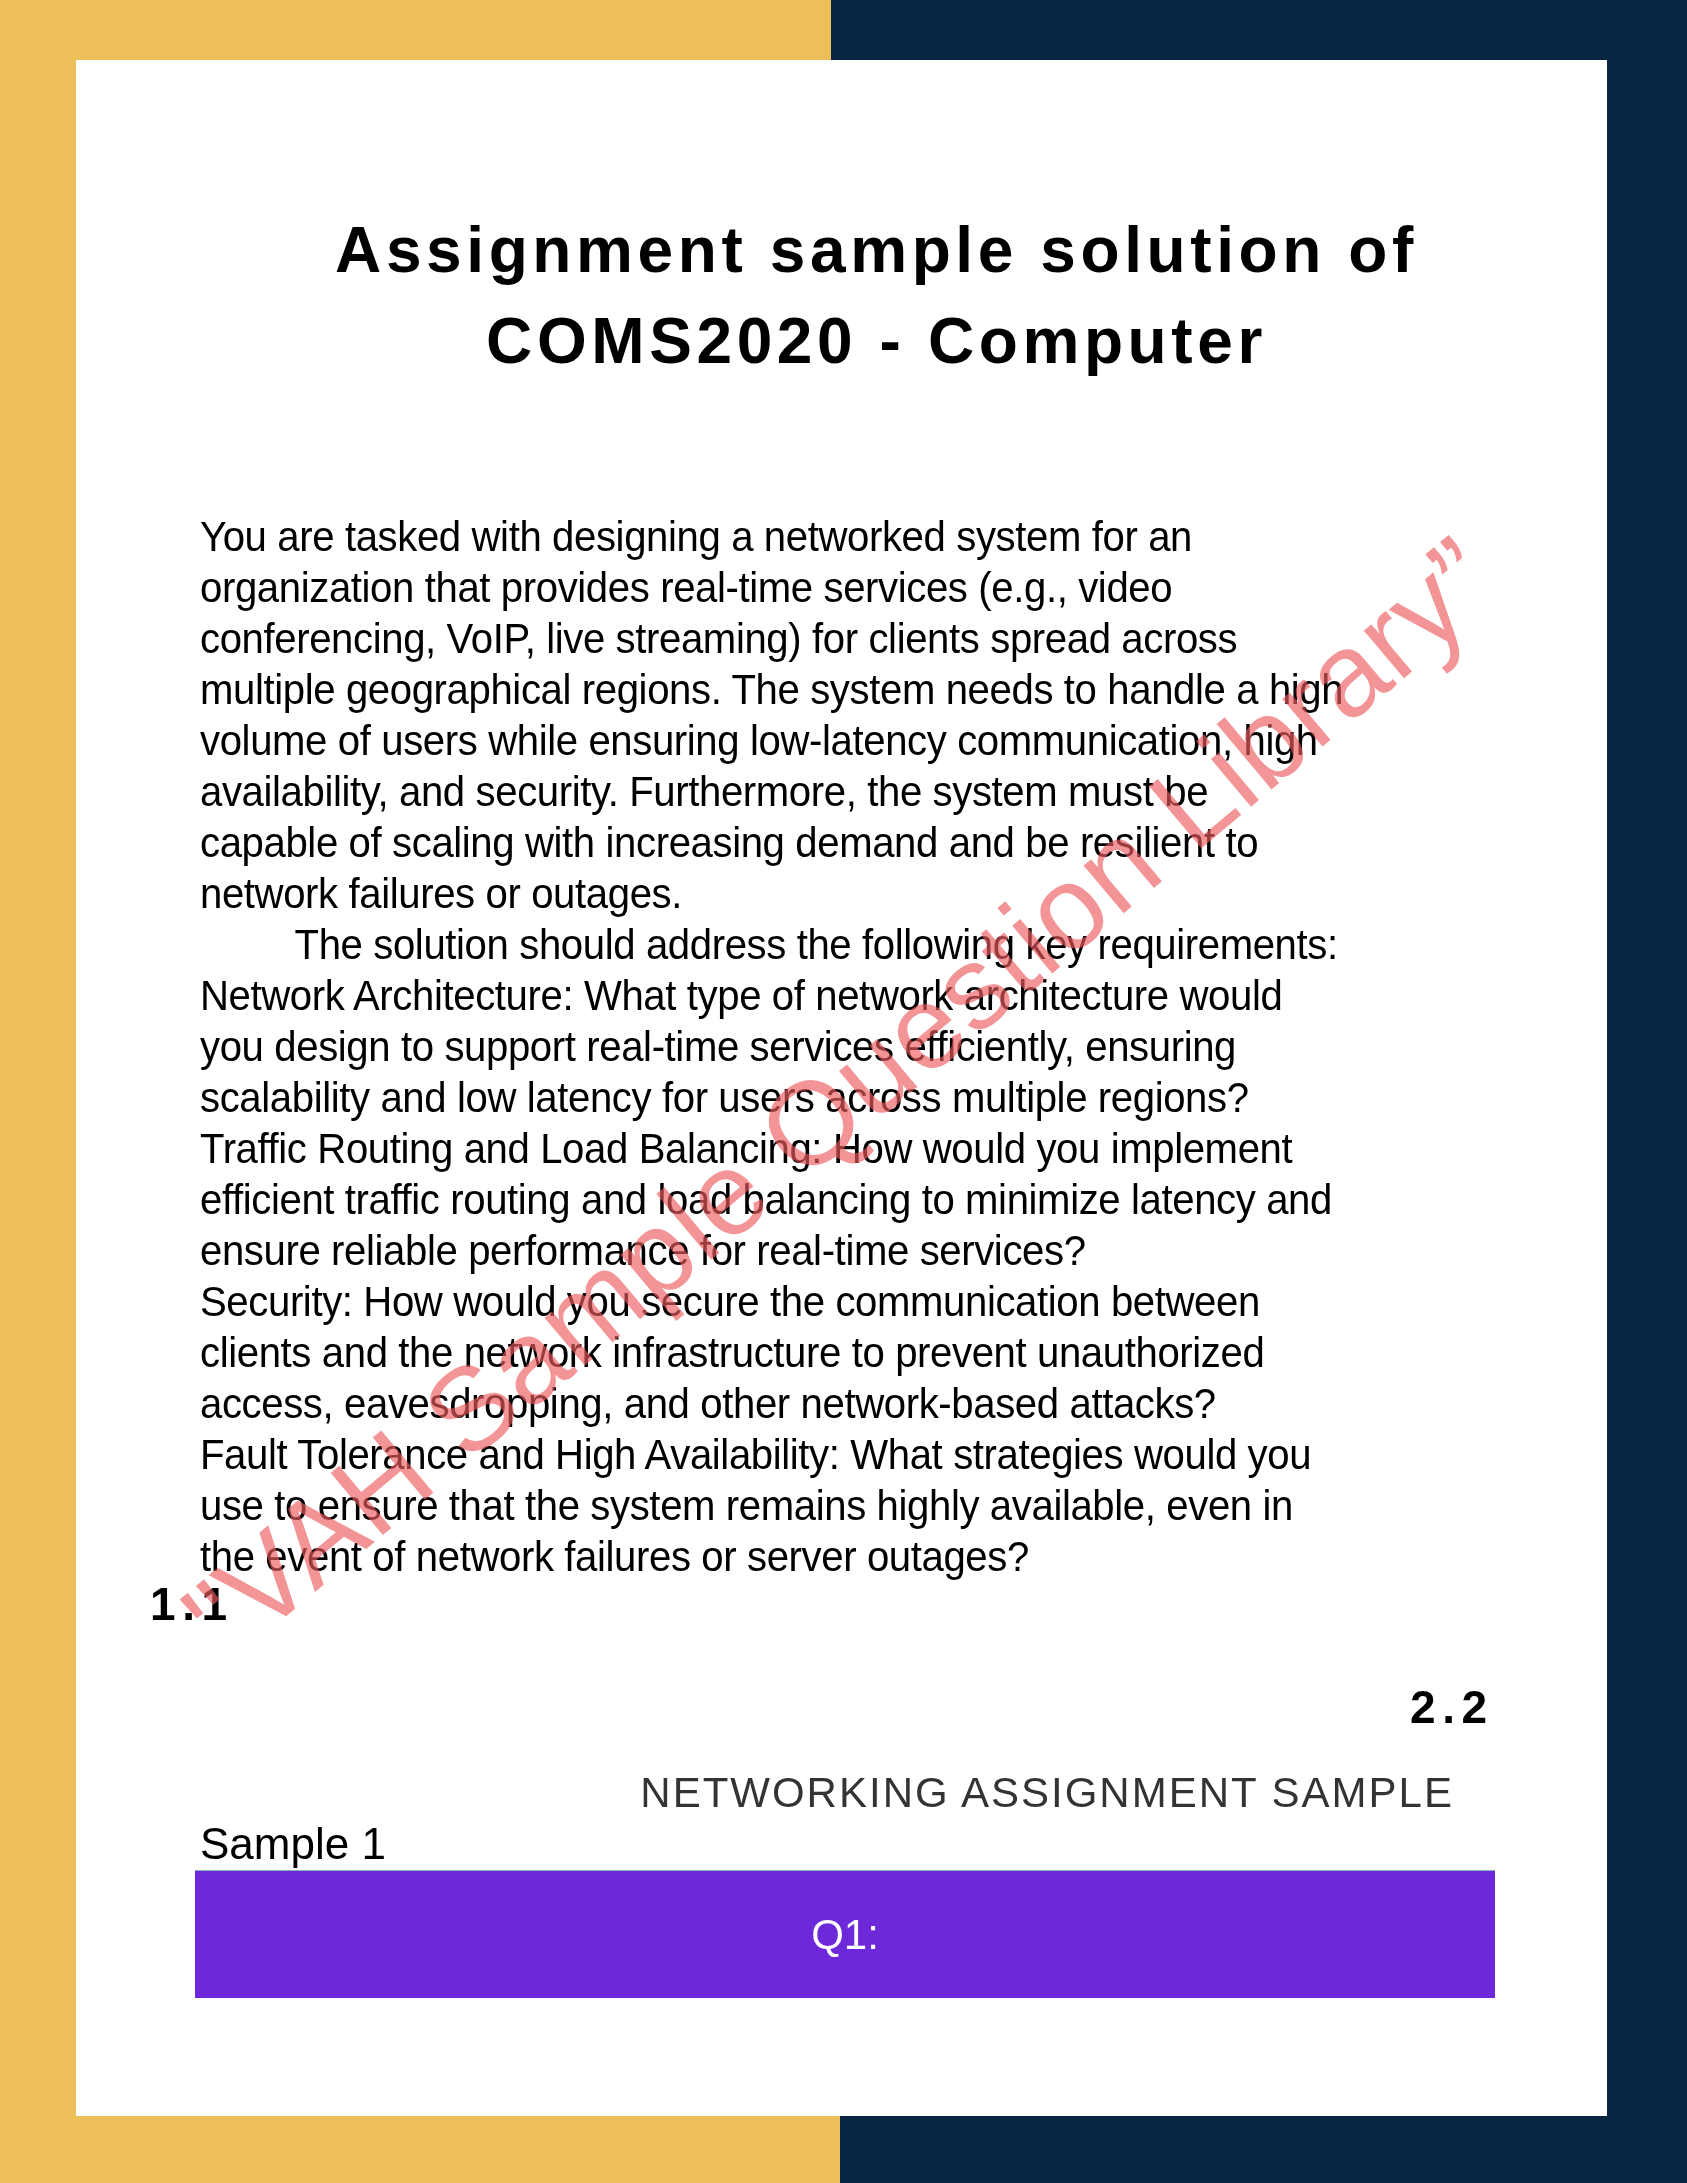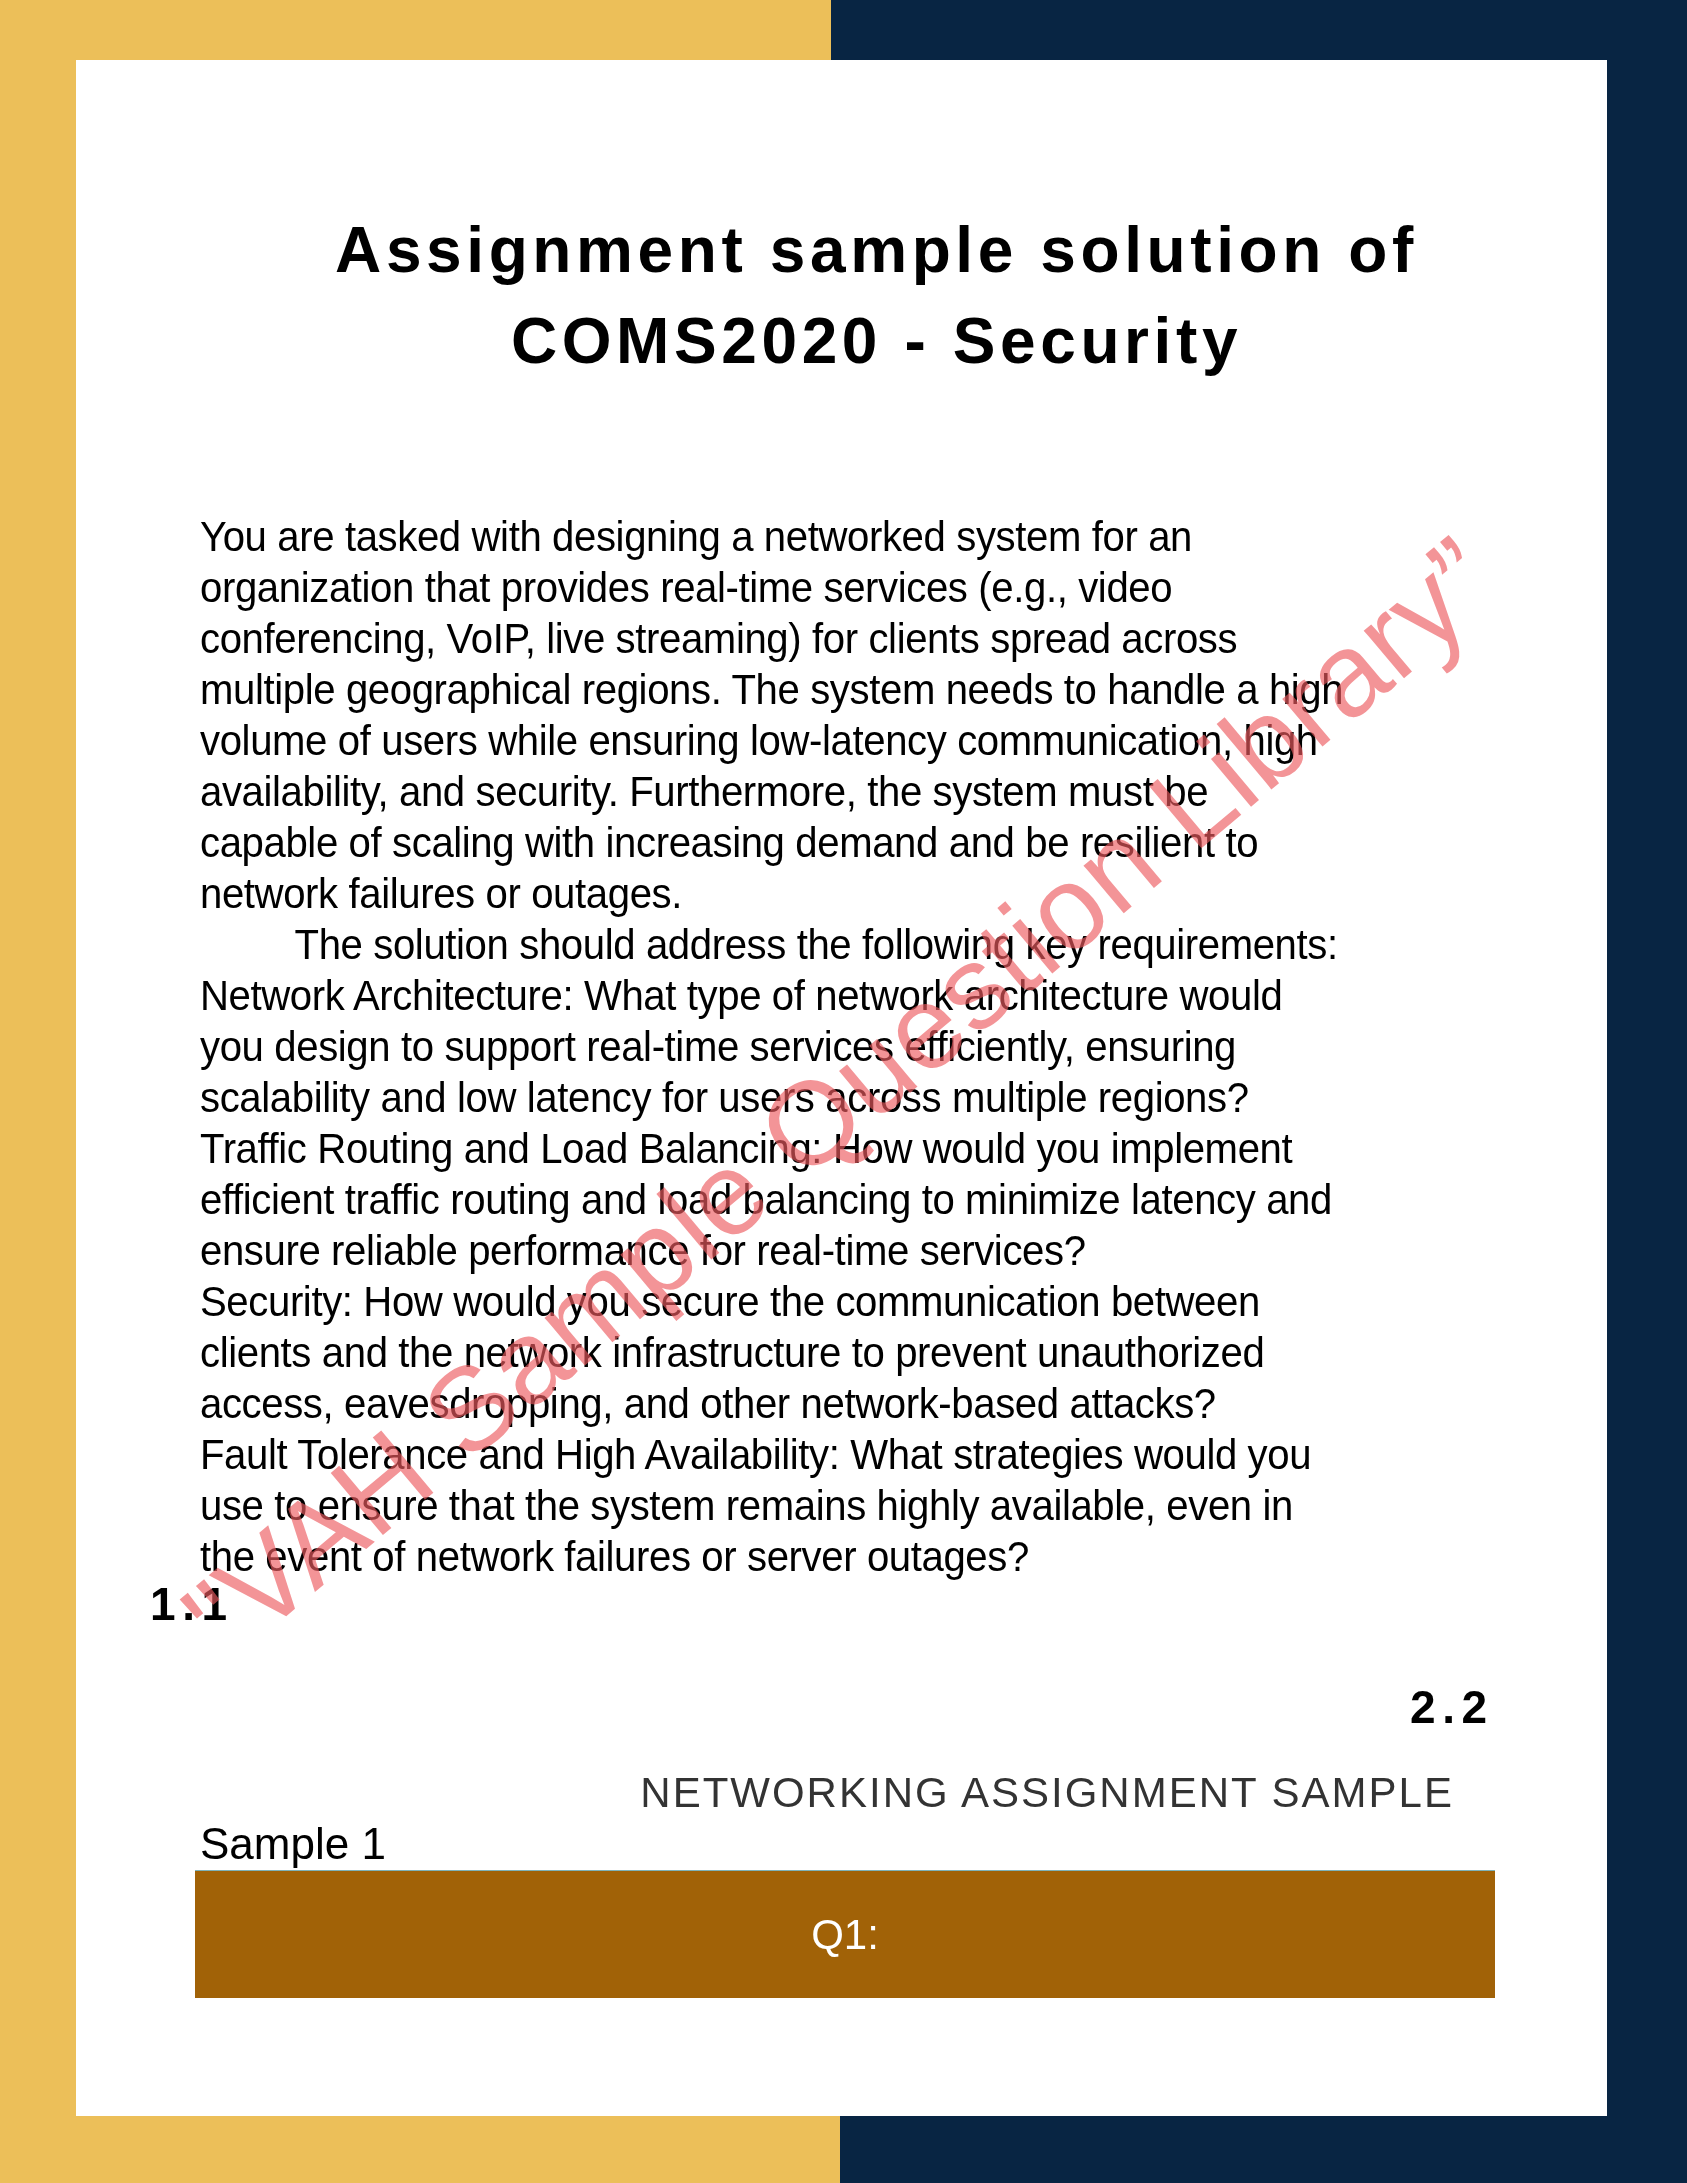--- a/index.html
+++ b/index.html
@@ -51,21 +51,21 @@
     position: absolute; left: 76px; top: 1768px; width: 1378px;
     text-align: right; font-size: 42px; letter-spacing: 2px; color: #333333;
     line-height: 50px;
   }
   .sample-label {
     position: absolute; left: 200px; top: 1819px;
     font-size: 44px; color: #000; line-height: 50px;
   }
   .q-box {
     position: absolute; left: 195px; top: 1870px; width: 1300px; height: 127px;
-    background: #a16207; border-top: 1.3px solid #7fb3b9;
+    background: #6d28d9; border-top: 1.3px solid #7fb3b9;
     display: flex; align-items: center; justify-content: center;
   }
   .q-label { color: #ffffff; font-size: 42px; }
 
   .watermark {
     position: absolute; left: 840px; top: 1098px;
     transform: translate(-50%, -50%) rotate(-40deg);
     font-size: 118px; color: rgba(236, 90, 96, 0.65);
     white-space: nowrap; pointer-events: none; letter-spacing: 0.7px;
   }
@@ -77,21 +77,21 @@
 <div class="bg-block bg-top-right"></div>
 <div class="bg-block bg-left-strip"></div>
 <div class="bg-block bg-right-strip"></div>
 <div class="bg-block bg-bot-left"></div>
 <div class="bg-block bg-bot-right"></div>
 
 <div class="page"></div>
 
 <h1 class="title">
   <span>Assignment sample solution of</span>
-  <span>COMS2020 - Security</span>
+  <span>COMS2020 - Computer</span>
 </h1>
 
 <div class="body-text">
   <span class="line">You are tasked with designing a networked system for an</span>
   <span class="line">organization that provides real-time services (e.g., video</span>
   <span class="line">conferencing, VoIP, live streaming) for clients spread across</span>
   <span class="line">multiple geographical regions. The system needs to handle a high</span>
   <span class="line">volume of users while ensuring low-latency communication, high</span>
   <span class="line">availability, and security. Furthermore, the system must be</span>
   <span class="line">capable of scaling with increasing demand and be resilient to</span>

